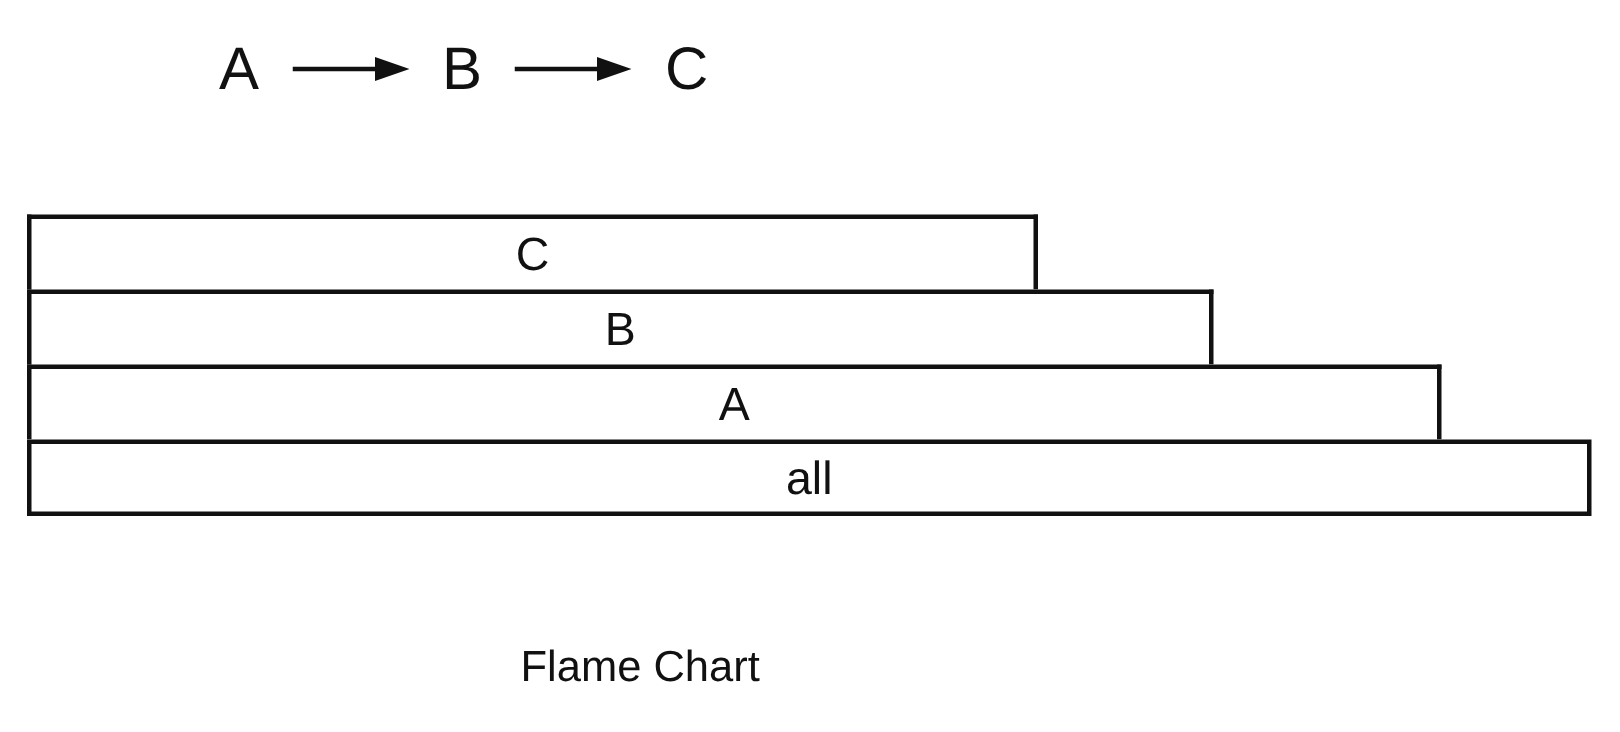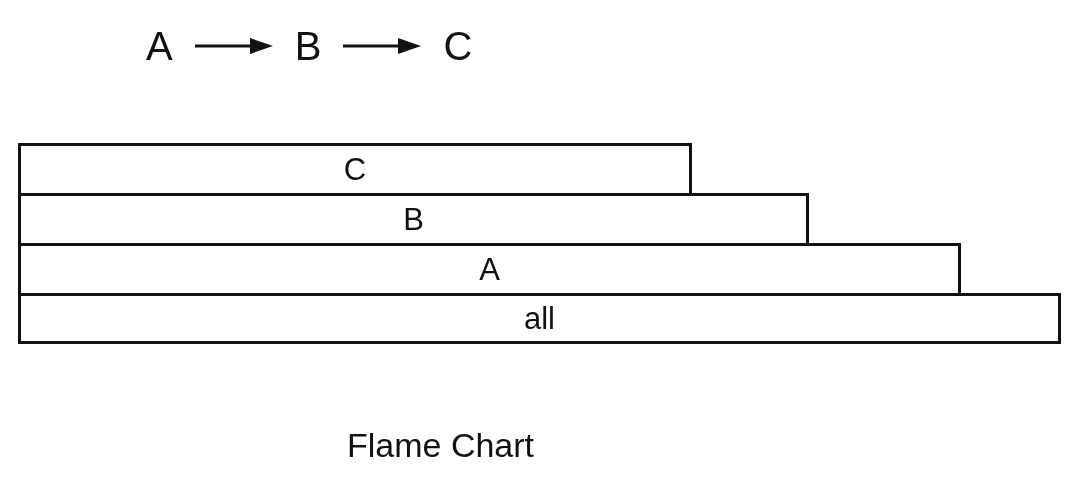--- a/index.html
+++ b/index.html
@@ -59,21 +59,21 @@
   .flame-label {
     font-size: 31px;
     line-height: 1;
   }
 
   
   .chart-title {
     position: absolute;
     left: 347px;
     top: 421px;
-    font-size: 34px;
+    font-size: 29px;
     line-height: 48px;
     white-space: nowrap;
   }
 </style>
 </head>
 <body>
 
 <div class="canvas">
 
   <div class="call-chain">

